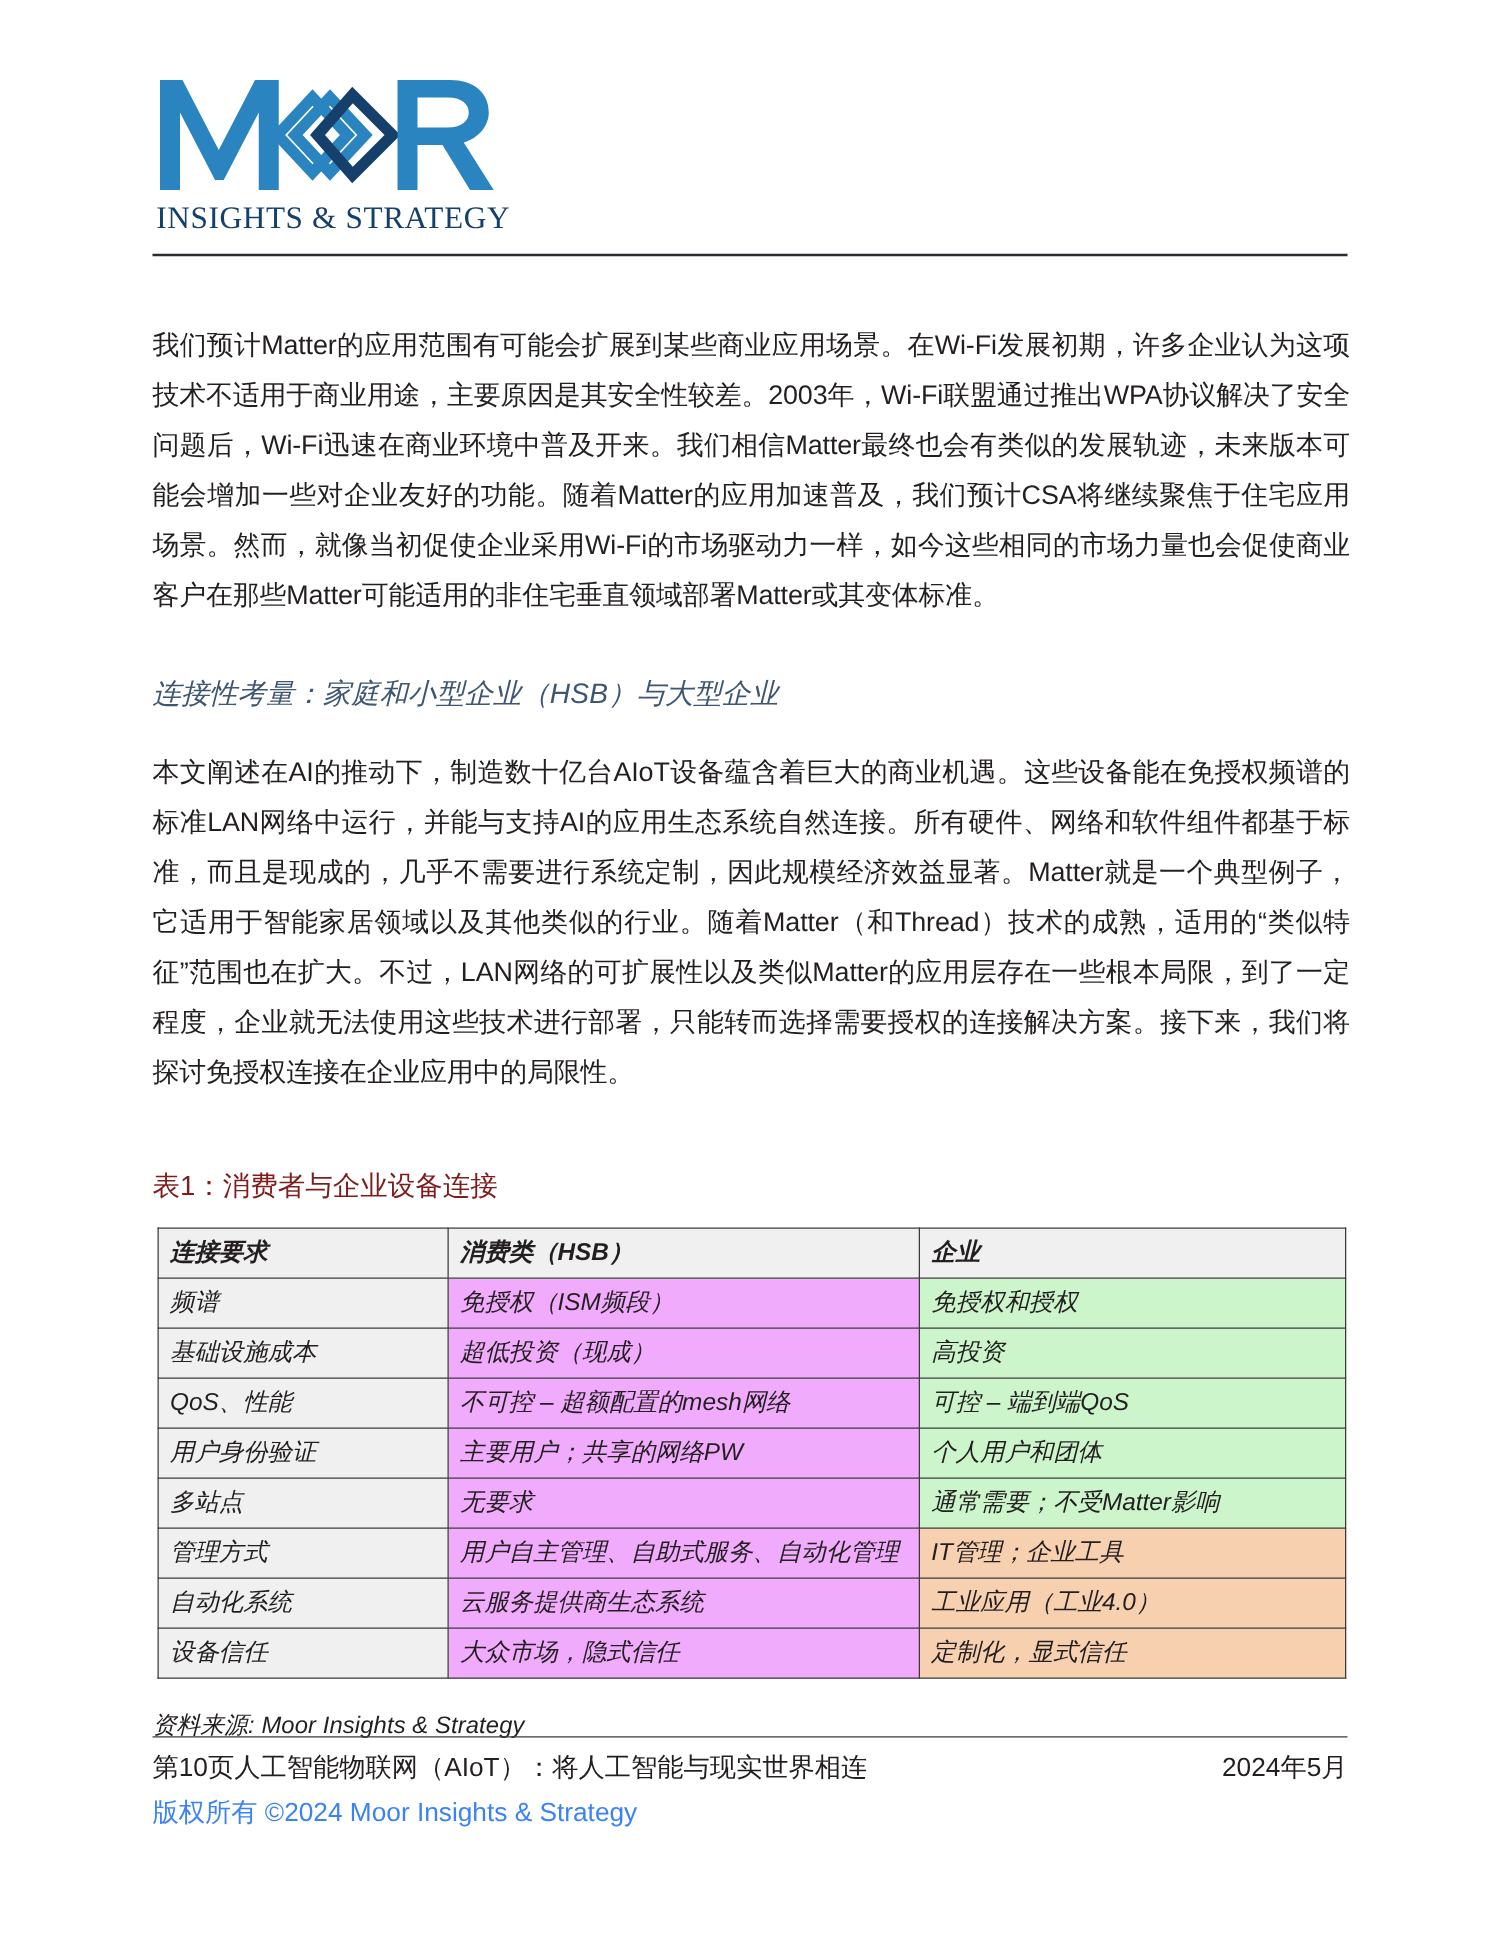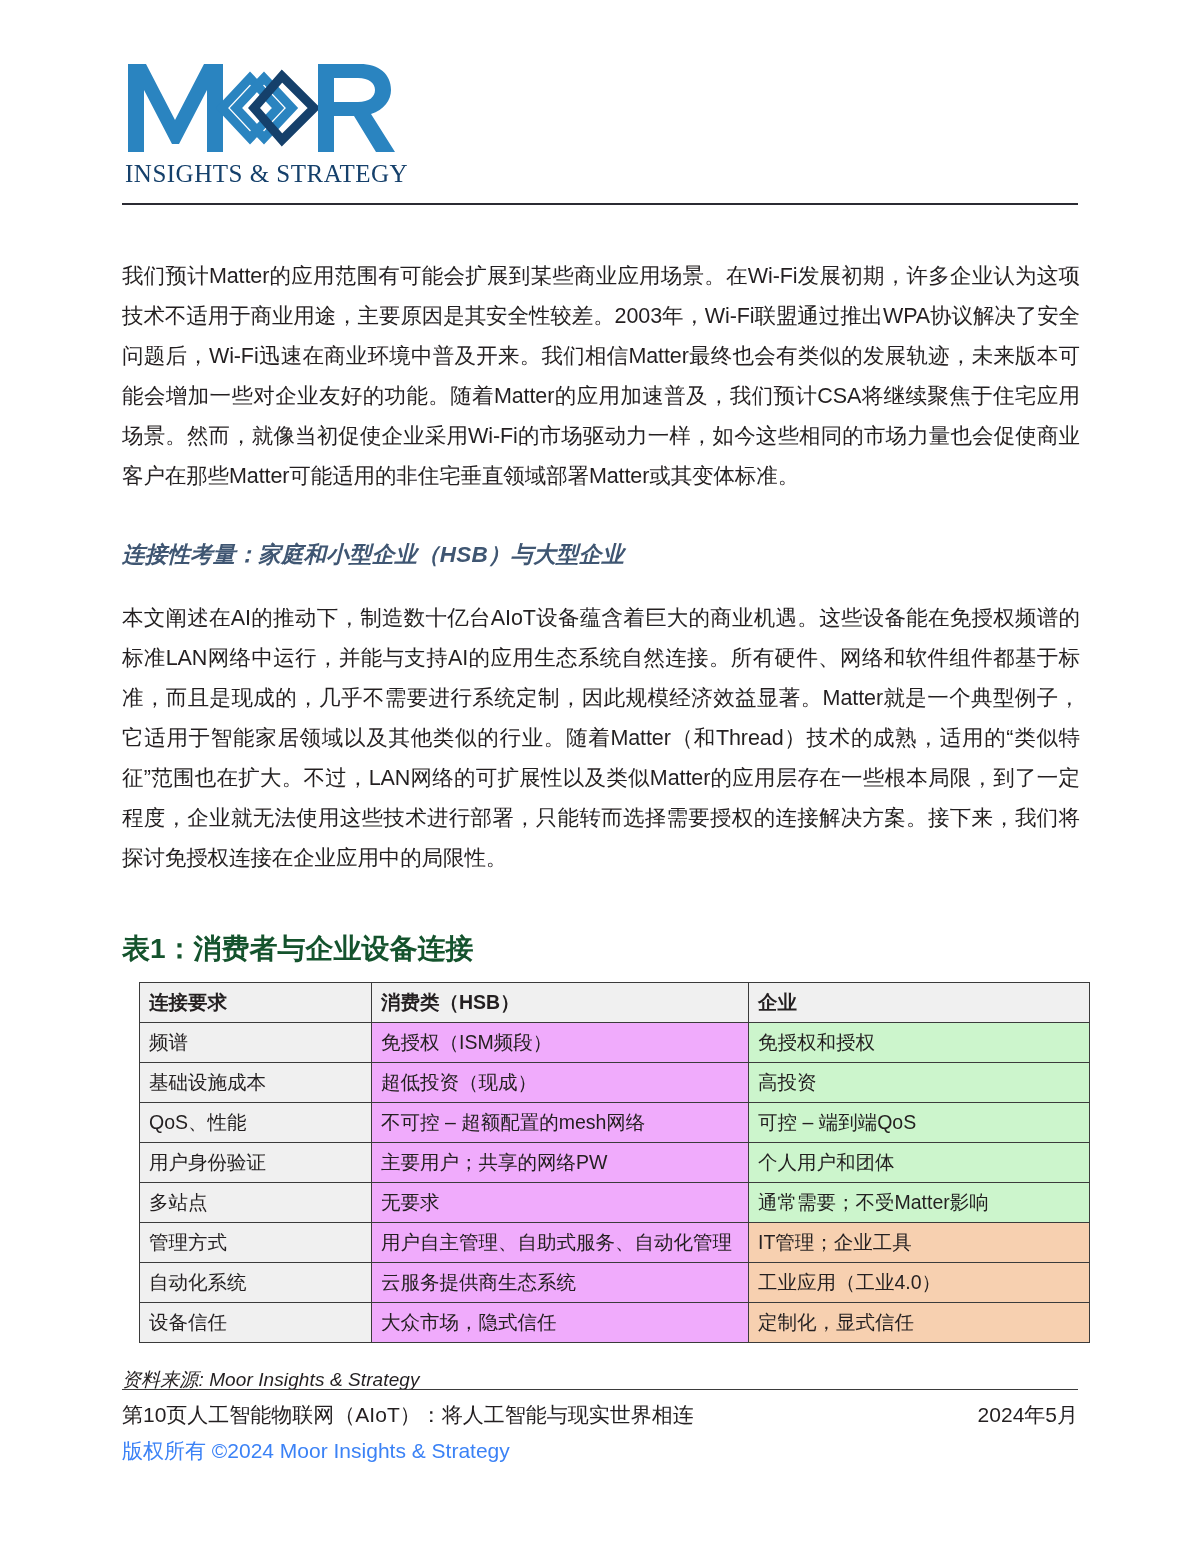--- a/index.html
+++ b/index.html
@@ -61,40 +61,41 @@
     letter-spacing: -0.1px;
     text-align: justify;
     text-justify: inter-character;
     color: #231f20;
   }
 
   h2.section-head {
     margin: 42px 0 26px 0;
     font-size: 22.5px;
     font-style: italic;
-    font-weight: 700;
+    font-weight: 400;
     line-height: 34px;
     color: #3f5672;
     letter-spacing: 0.2px;
   }
 
   h3.table-title {
     margin: 56px 0 18px 0;
-    font-size: 28px;
-    font-weight: 700;
+    font-size: 22px;
+    font-weight: 400;
     line-height: 30px;
-    color: #14532d;
+    color: #7f1d1d;
   }
 
   
   table.data-table {
     border-collapse: collapse;
     width: 950px;
     table-layout: fixed;
-    margin: 17px;
+    margin: 4px;
+    font-style: italic;
   }
   table.data-table col.c1 { width: 232px; }
   table.data-table col.c2 { width: 377px; }
   table.data-table col.c3 { width: 341px; }
 
   table.data-table th,
   table.data-table td {
     border: 1.6px solid #3b3b3b;
     padding: 6px 9px 7px 9px;
     font-size: 19.5px;

